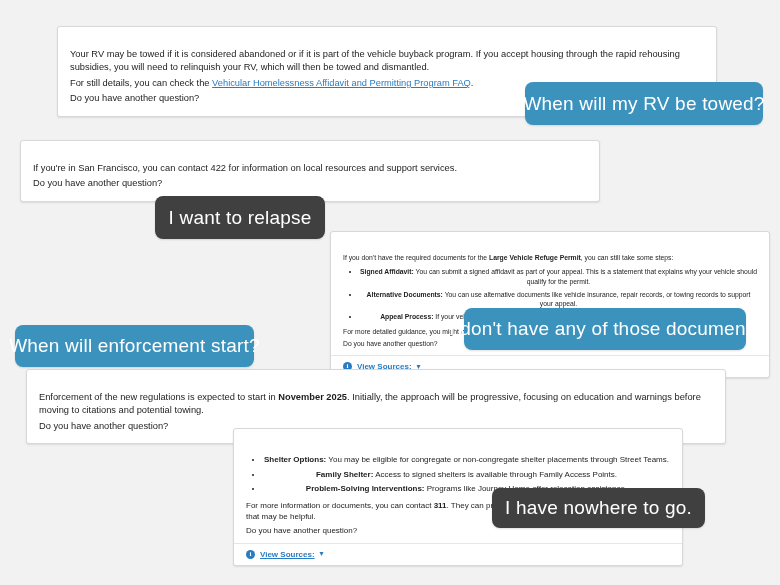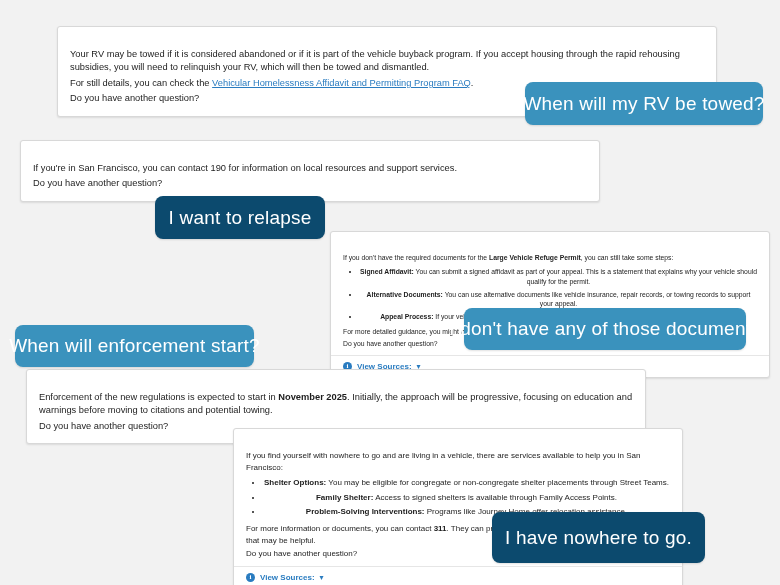--- a/index.html
+++ b/index.html
@@ -57,39 +57,40 @@
   .user {
     border-radius: 8px;
     color: #ffffff;
     display: flex;
     align-items: center;
     justify-content: center;
     padding: 8px 6px;
     box-shadow: 0 1px 2px rgba(0,0,0,0.12);
   }
   .user-blue { background: #3a92bd; }
-  .user-gold { background: #0c4a6e; }
+  .user-gold { background: #404040; }
   .user-text {
     font-size: 19px;
     font-weight: 400;
     letter-spacing: 0.2px;
     white-space: nowrap;
   }
   
   .sources {
     display: flex;
     align-items: center;
     gap: 5px;
     border-top: 1px solid #e6e6e6;
     margin: 6px -12px -8px -12px;
     padding: 5px 12px 5px 12px;
     color: #2a7cc0;
     font-size: 8px;
   }
   .sources-label {
+    text-decoration: underline;
     font-weight: bold;
     cursor: pointer;
   }
   .info-dot {
     width: 9px;
     height: 9px;
     border-radius: 50%;
     background: #2a7cc0;
     color: #fff;
     font-size: 7px;
@@ -100,46 +101,46 @@
   }
   .chev {
     font-size: 8px;
     line-height: 1;
   }
 
   
   #msg-tow        { left: 57px;  top: 26px;  width: 660px; font-size: 9.3px; }
   #msg-relapse    { left: 20px;  top: 140px; width: 580px; font-size: 9.3px; }
   #msg-docs       { left: 330px; top: 231px; width: 440px; font-size: 6.8px; }
-  #msg-enforce    { left: 26px;  top: 369px; width: 620px; font-size: 9.3px; }
+  #msg-enforce    { left: 26px;  top: 369px; width: 700px; font-size: 9.3px; }
   #msg-shelter    { left: 233px; top: 428px; width: 450px; font-size: 8px; }
 
   #user-rv        { left: 525px; top: 82px;  width: 238px; height: 43px; }
   #user-relapse   { left: 155px; top: 196px; width: 170px; height: 43px; }
   #user-docs      { left: 464px; top: 308px; width: 282px; height: 42px; }
   #user-enforce   { left: 15px;  top: 325px; width: 239px; height: 42px; }
-  #user-nowhere   { left: 492px; top: 512px; width: 213px; height: 51px; }
+  #user-nowhere   { left: 492px; top: 488px; width: 213px; height: 40px; }
 </style>
 </head>
 <body>
 
 <div class="stage">
 
   <div class="bubble assistant" id="msg-tow">
     <p>Your RV may be towed if it is considered abandoned or if it is part of the vehicle buyback program. If you accept housing through the rapid rehousing subsidies, you will need to relinquish your RV, which will then be towed and dismantled.</p>
     <p><span>For still details, you can check the </span><a class="inline-link">Vehicular Homelessness Affidavit and Permitting Program FAQ</a><span>.</span></p>
     <p>Do you have another question?</p>
   </div>
 
   <div class="bubble user user-blue" id="user-rv">
     <span class="user-text">When will my RV be towed?</span>
   </div>
 
   <div class="bubble assistant" id="msg-relapse">
-    <p>If you're in San Francisco, you can contact 190 for information on local resources and support services.</p>
+    <p>If you're in San Francisco, you can contact 422 for information on local resources and support services.</p>
     <p>Do you have another question?</p>
   </div>
 
   <div class="bubble user user-gold" id="user-relapse">
     <span class="user-text">I want to relapse</span>
   </div>
 
   <div class="bubble assistant" id="msg-docs">
     <p><span>If you don't have the required documents for the </span><span class="bold">Large Vehicle Refuge Permit</span><span>, you can still take some steps:</span></p>
     <ul>
@@ -163,21 +164,20 @@
   <div class="bubble user user-blue" id="user-enforce">
     <span class="user-text">When will enforcement start?</span>
   </div>
 
   <div class="bubble assistant" id="msg-enforce">
     <p><span>Enforcement of the new regulations is expected to start in </span><span class="bold">November 2025</span><span>. Initially, the approach will be progressive, focusing on education and warnings before moving to citations and potential towing.</span></p>
     <p>Do you have another question?</p>
   </div>
 
   <div class="bubble assistant" id="msg-shelter">
-    <p>If you find yourself with nowhere to go and are living in a vehicle, there are services available to help you in San Francisco:</p>
     <ul>
       <li><span class="bold">Shelter Options:</span><span> You may be eligible for congregate or non-congregate shelter placements through Street Teams.</span></li>
       <li><span class="bold">Family Shelter:</span><span> Access to signed shelters is available through Family Access Points.</span></li>
       <li><span class="bold">Problem-Solving Interventions:</span><span> Programs like Journey Home offer relocation assistance.</span></li>
     </ul>
     <p><span>For more information or documents, you can contact </span><span class="bold">311</span><span>. They can provide guidance and connect you with resources that may be helpful.</span></p>
     <p>Do you have another question?</p>
     <div class="sources">
       <span class="info-dot">i</span>
       <span class="sources-label">View Sources:</span>

